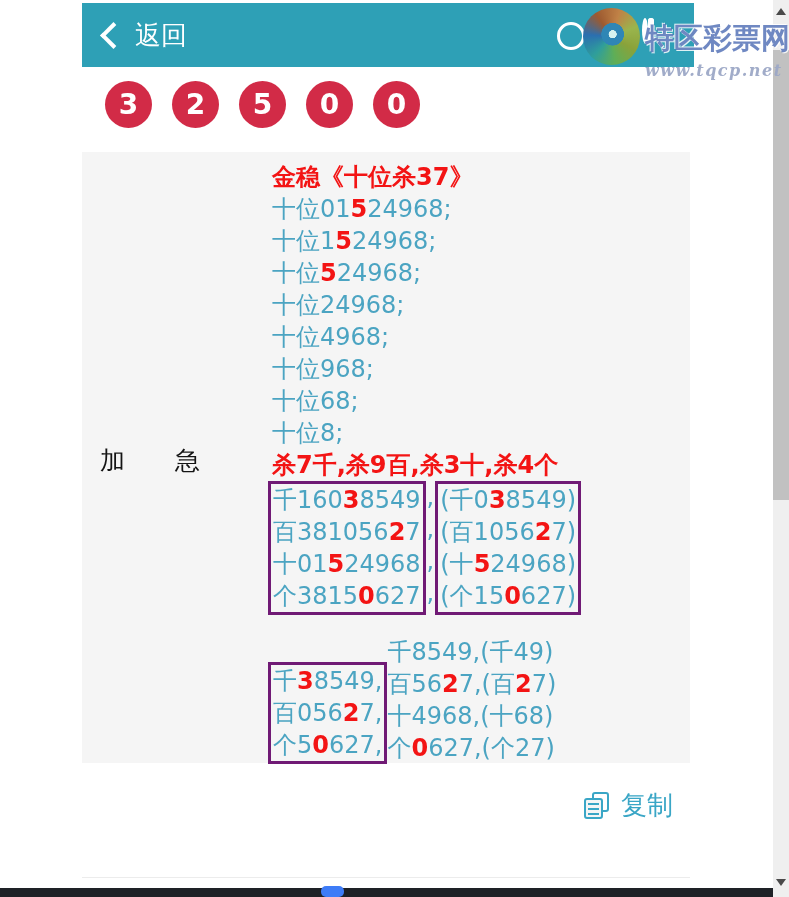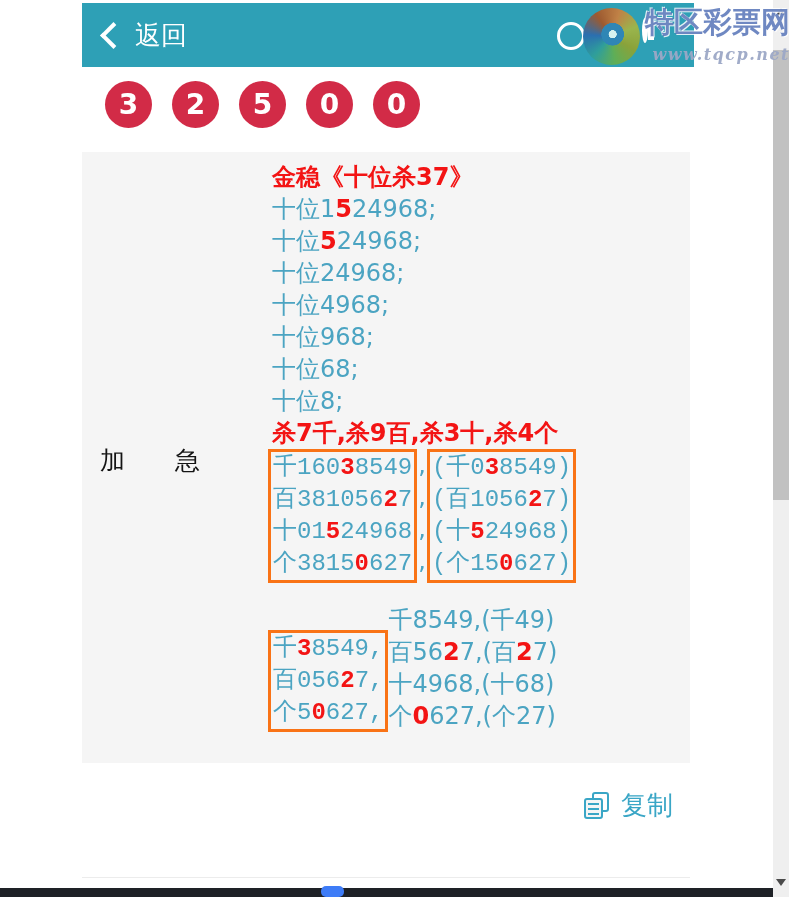--- a/index.html
+++ b/index.html
@@ -15,42 +15,42 @@
   .logo-swirl{position:absolute;left:501px;top:5px;width:57px;height:57px;border-radius:50%;
     background:
       radial-gradient(circle at 52% 46%, #d8f3ef 0 9%, #2f86b5 10% 26%, rgba(0,0,0,0) 27%),
       conic-gradient(from 120deg, #8aa23a, #5fae57, #2f9e9b, #2b6fb0, #9c5a30, #c08146, #9ab54d, #8aa23a);}
   .person{position:absolute;left:560px;top:18px;width:26px;height:32px;}
   .person .head{margin:0 auto;width:12px;height:12px;border:3px solid #fff;border-radius:50%;}
   .person .body{margin-top:2px;width:22px;height:12px;border:3px solid #fff;border-bottom:none;
     border-radius:12px 12px 0 0;margin-left:auto;margin-right:auto;}
 
   
-  .watermark{position:absolute;left:645px;top:3px;z-index:9;text-align:right;pointer-events:none;}
+  .watermark{position:absolute;left:645px;top:19px;z-index:9;text-align:left;pointer-events:none;}
   .wm-title{font-size:29px;font-weight:bold;letter-spacing:0px;color:rgba(86,115,183,0.85);
     text-shadow:1px 1px 0 rgba(255,255,255,.85),-1px -1px 0 rgba(255,255,255,.85);white-space:nowrap;}
   .wm-url{font-family:"DejaVu Serif","Liberation Serif",serif;font-size:16px;font-weight:bold;
     color:rgba(156,168,198,0.95);letter-spacing:1.5px;margin-top:2px;font-style:italic;}
 
   
   .balls{position:absolute;left:105px;top:81px;display:flex;gap:20px;}
   .ball{width:47px;height:47px;border-radius:50%;background:#D22B47;color:#fff;
     font-size:28px;font-weight:bold;display:flex;align-items:center;justify-content:center;}
 
   
   .panel{position:absolute;left:82px;top:152px;width:608px;height:611px;background:#F5F5F5;}
   .urgent{position:absolute;left:100px;top:444px;display:flex;gap:50px;font-size:25px;color:#141414;}
 
   .content{position:absolute;left:272px;top:161px;font-size:24px;line-height:32px;color:#4BA4C2;white-space:nowrap;}
   .content .title{color:#F31414;font-weight:bold;}
   .content .red{color:#F31414;font-weight:bold;}
   .kill-summary{color:#F31414;font-weight:bold;}
 
   .box-section{display:flex;align-items:stretch;margin-left:-4px;}
-  .redbox{border:3px solid #f97316;padding:0 2px;font-family:Liberation Mono, monospace;}
+  .redbox{border:3px solid #701a75;padding:0 2px;}
   .comma-col{padding:0 1px;}
   .lower-section{display:flex;align-items:flex-end;margin-left:-4px;margin-top:21px;}
 
   
   .copy-btn{position:absolute;left:584px;top:788px;display:flex;align-items:center;gap:10px;
     color:#3AA6C6;font-size:26px;cursor:pointer;}
   .copy-icon{position:relative;width:27px;height:28px;}
   .copy-icon .back-sheet{position:absolute;left:8px;top:0;width:13px;height:16px;
     border:2px solid #3AA6C6;border-radius:3px;}
   .copy-icon .front-sheet{position:absolute;left:0;top:6px;width:15px;height:17px;
@@ -104,20 +104,21 @@
   <div class="panel"></div>
 
   <div class="urgent">
     <span>加</span>
     <span>急</span>
   </div>
 
   <div class="content">
     <div class="title">金稳《十位杀37》</div>
     <div>
+        <div><span>十位01</span><span class="red">5</span><span>24968;</span></div>
         <div><span>十位1</span><span class="red">5</span><span>24968;</span></div>
         <div><span>十位</span><span class="red">5</span><span>24968;</span></div>
         <div><span>十位24968;</span></div>
         <div><span>十位4968;</span></div>
         <div><span>十位968;</span></div>
         <div><span>十位68;</span></div>
         <div><span>十位8;</span></div>
       </div>
     <div class="kill-summary">杀7千,杀9百,杀3十,杀4个</div>
     <div class="box-section">

